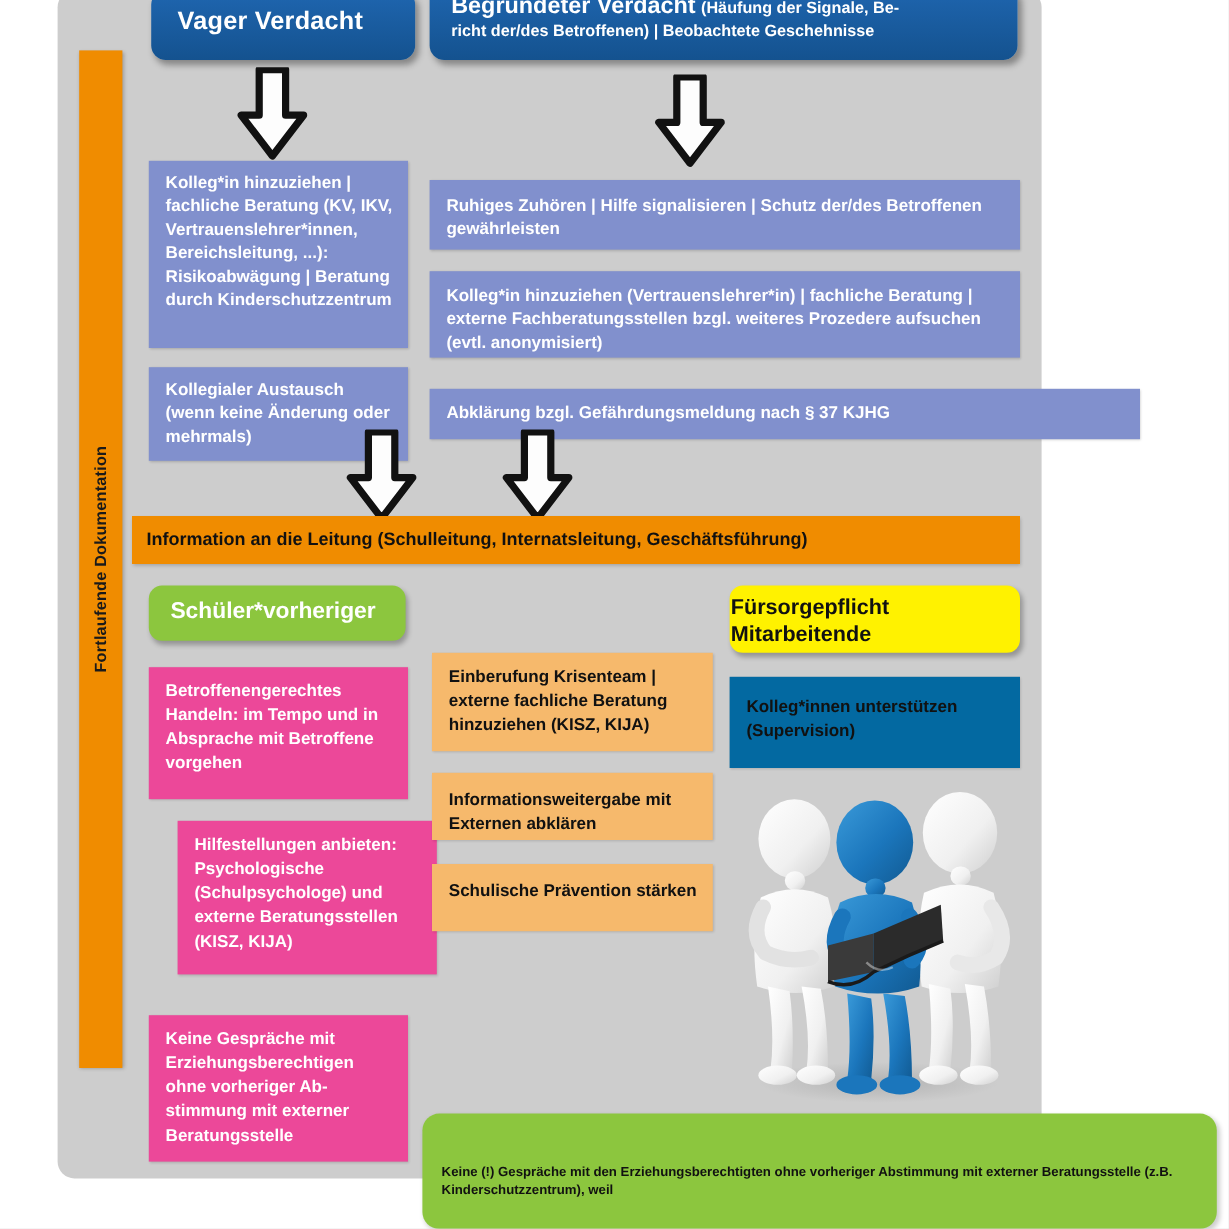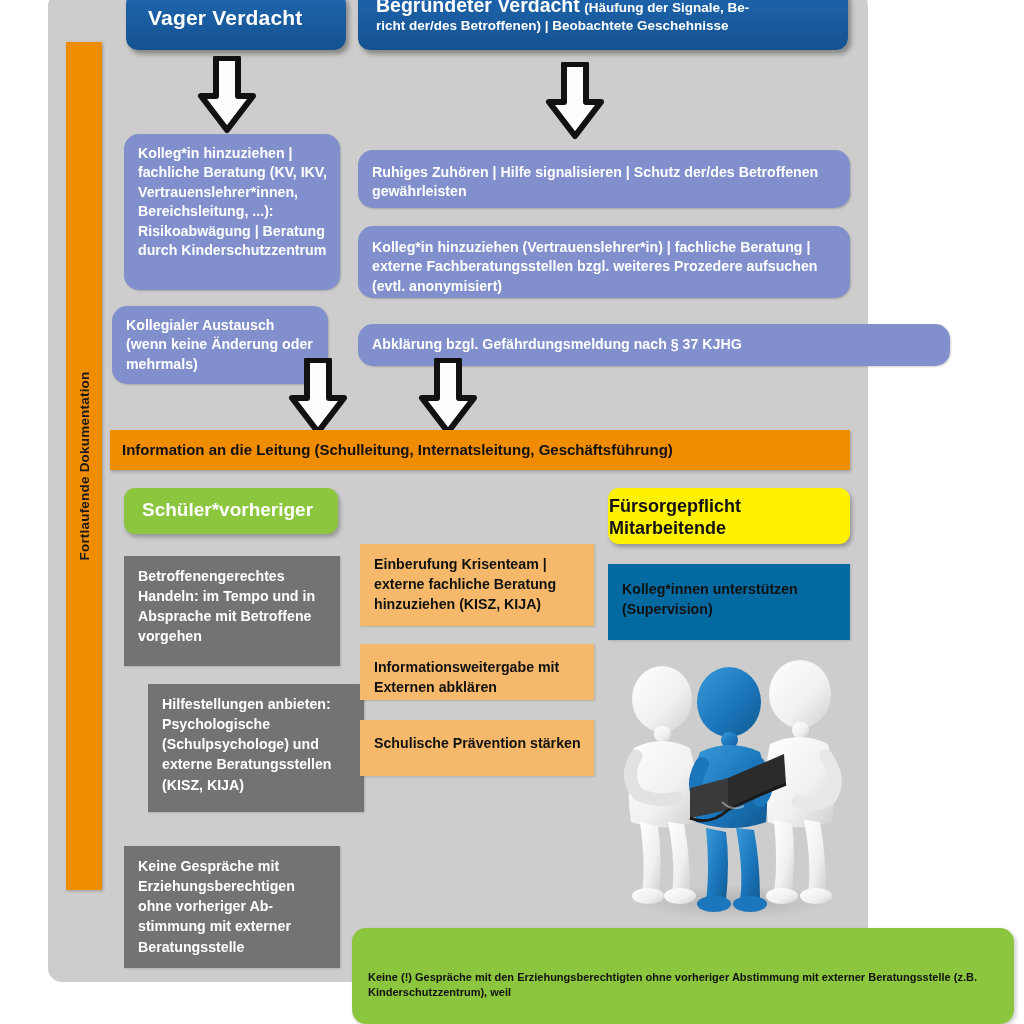--- a/index.html
+++ b/index.html
@@ -61,24 +61,23 @@
 
   
   .peri{
     position:absolute;
     background:#8190cd;
     color:#ffffff;
     font-size:14.2px;font-weight:bold;line-height:1.37;
     box-sizing:border-box;
     padding:10px 12px 8px 14px;
     box-shadow:1px 1px 2px rgba(0,0,0,.18);
-    border-radius:15px;
   }
   #peri-l1{left:124px;top:134px;width:216px;height:156px;}
-  #peri-l2{left:112px;top:306px;width:216px;height:78px;}
+  #peri-l2{left:124px;top:306px;width:216px;height:78px;}
   #peri-r1{left:358px;top:150px;width:492px;height:58px;padding-top:13px;}
   #peri-r2{left:358px;top:226px;width:492px;height:72px;padding-top:12px;}
   #peri-r3{left:358px;top:324px;width:592px;height:42px;padding-top:11px;}
 
   
   .obar{
     position:absolute;
     left:110px;top:430px;width:740px;height:40px;
     background:#f08c00;
     box-shadow:1px 2px 3px rgba(0,0,0,.22);
@@ -109,21 +108,21 @@
     padding:8px 0 0 1px;
   }
 
   
   .cbox{
     position:absolute;box-sizing:border-box;
     font-size:14.2px;font-weight:bold;line-height:1.42;
     padding:10px 12px 8px 14px;
     box-shadow:1px 1px 2px rgba(0,0,0,.15);
   }
-  .g{background:#737373;color:#ffffff;}
+  .g{background:#ec4899;color:#ffffff;}
   .orng{background:#f6b96c;color:#111111;}
   .yel{background:#0369a1;color:#111111;}
 
   #g1{left:124px;top:556px;width:216px;height:110px;}
   #g2{left:124px;top:684px;width:216px;height:128px;margin-left:24px;}
   #g3{left:124px;top:846px;width:216px;height:122px;}
 
   #o1{left:360px;top:544px;width:234px;height:82px;}
   #o2{left:360px;top:644px;width:234px;height:56px;padding-top:13px;}
   #o3{left:360px;top:720px;width:234px;height:56px;padding-top:13px;}

